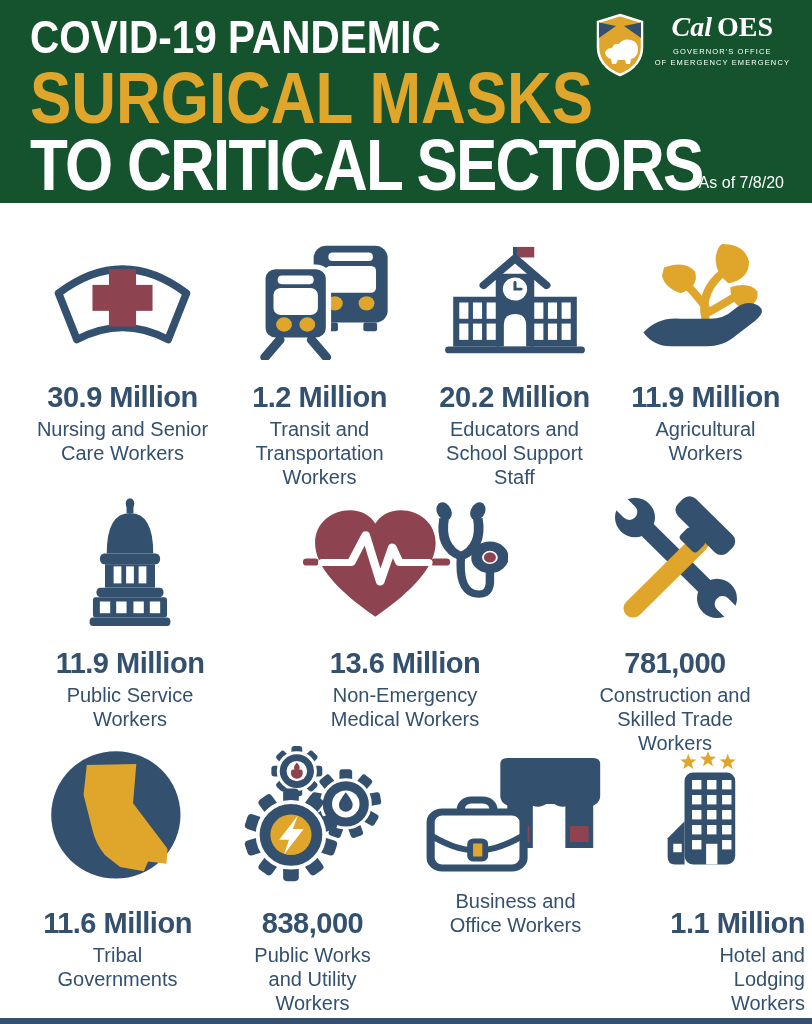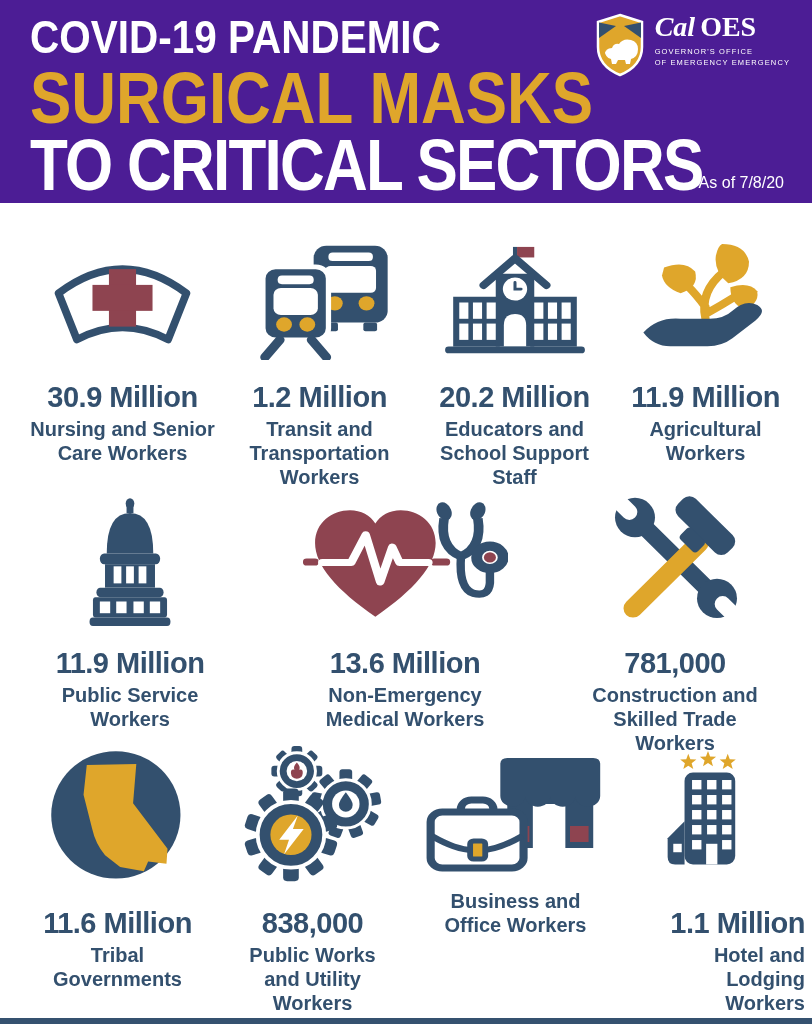--- a/index.html
+++ b/index.html
@@ -1,42 +1,42 @@
 <!DOCTYPE html>
 <html><head>
 <meta charset="utf-8">
 <style>
   * { margin:0; padding:0; box-sizing:border-box; }
   body { background:#fff; font-family:"Liberation Sans", sans-serif; }
   .page { position:relative; width:812px; height:1024px; background:#fff; overflow:hidden; }
 
   
-  .header { position:absolute; left:0; top:0; width:812px; height:203px; background:#4c1d95; }
+  .header { position:absolute; left:0; top:0; width:812px; height:203px; background:#14532d; }
   .h-line { position:absolute; left:30px; font-weight:700; transform-origin:left center; line-height:1; white-space:nowrap; }
   .h1 { top:14px;  font-size:46px; color:#fff;    transform:scaleX(.88); letter-spacing:0; }
   .h2 { top:62px;  font-size:72px; color:#DFA62B; transform:scaleX(.86); letter-spacing:0; }
   .h3 { top:129px; font-size:72px; color:#fff;    transform:scaleX(.86); letter-spacing:-2px; }
   .as-of { position:absolute; right:28px; top:174px; color:#fff; font-size:16px; font-weight:400; }
 
   
-  .logo { position:absolute; right:22px; top:13px; display:flex; gap:9px; align-items:flex-start; }
+  .logo { position:absolute; right:22px; top:13px; display:flex; gap:9px; align-items:flex-start;text-align:center; }
   .logo-text { color:#fff; }
   .brand { font-family:"Liberation Serif", serif; font-size:28px; line-height:1; white-space:nowrap; }
   .brand .cal { font-style:italic; font-weight:700; }
   .brand .oes { font-weight:700; margin-left:5px; }
   .logo-sub { margin-top:5px; font-size:7.5px; font-weight:400; letter-spacing:1.1px; line-height:1.5; }
 
   
   .item { position:absolute; text-align:center; }
   .icon-wrap { display:flex; align-items:flex-end; justify-content:center; }
   .r1 .icon-wrap { height:122px; }
   .r2 .icon-wrap { height:148px; }
   .r3 .icon-wrap { height:146px; }
   .value { margin-top:21px; font-size:29px; font-weight:700; color:#33506E; letter-spacing:-0.5px; }
-  .label { margin-top:3px; font-size:20px; font-weight:700; color:#33506E; line-height:1.2; white-space:pre-line; }
+  .label { margin-top:3px; font-size:20px; font-weight:400; color:#33506E; line-height:1.2; white-space:pre-line; }
 
   
   .nv { fill:#33506E; } .gd { fill:#DFA62B; } .mr { fill:#8E4450; } .wh { fill:#fff; }
 
   .bottom-bar { position:absolute; left:0; bottom:0; width:812px; height:6px; background:#35516F; }
 </style>
 </head>
 <body>
 
 <div class="page">

